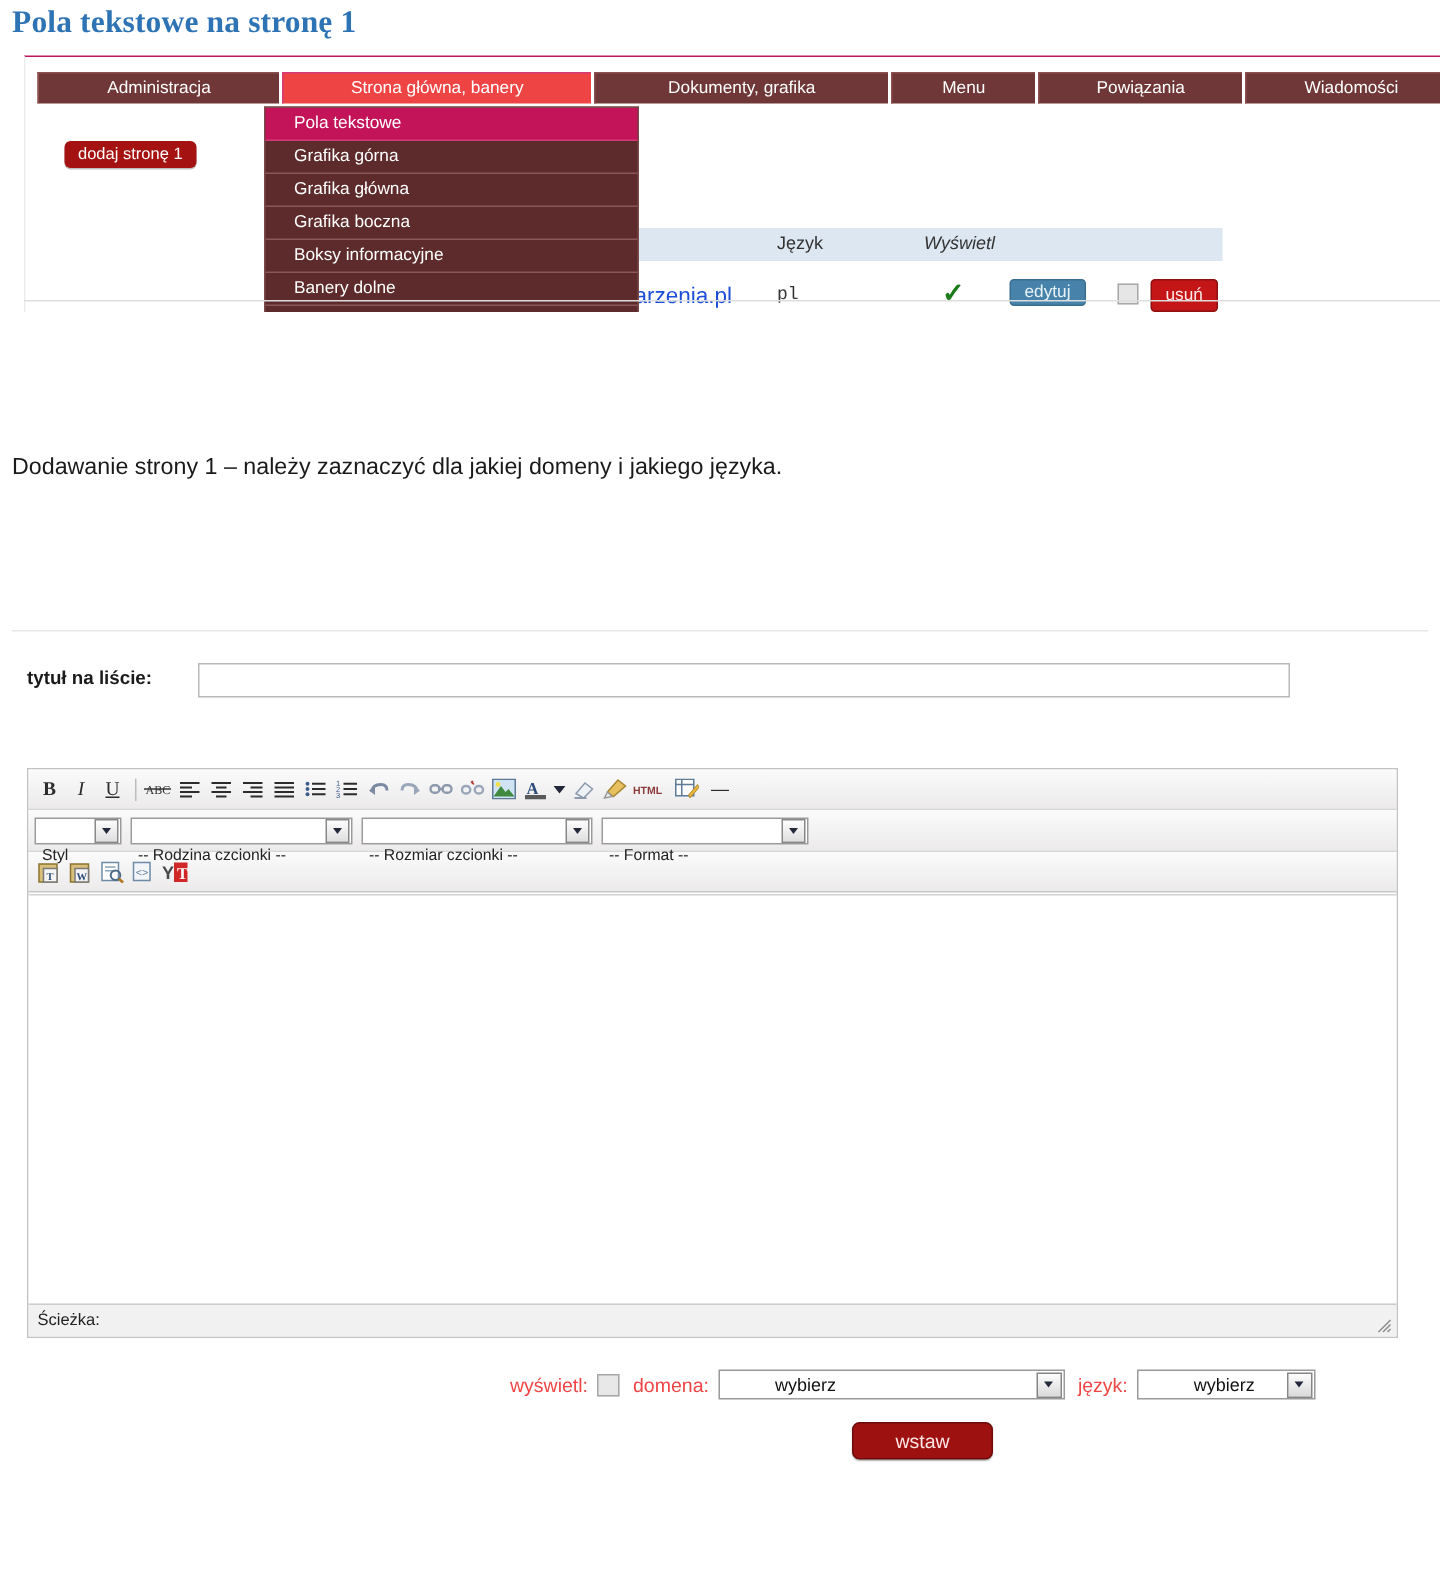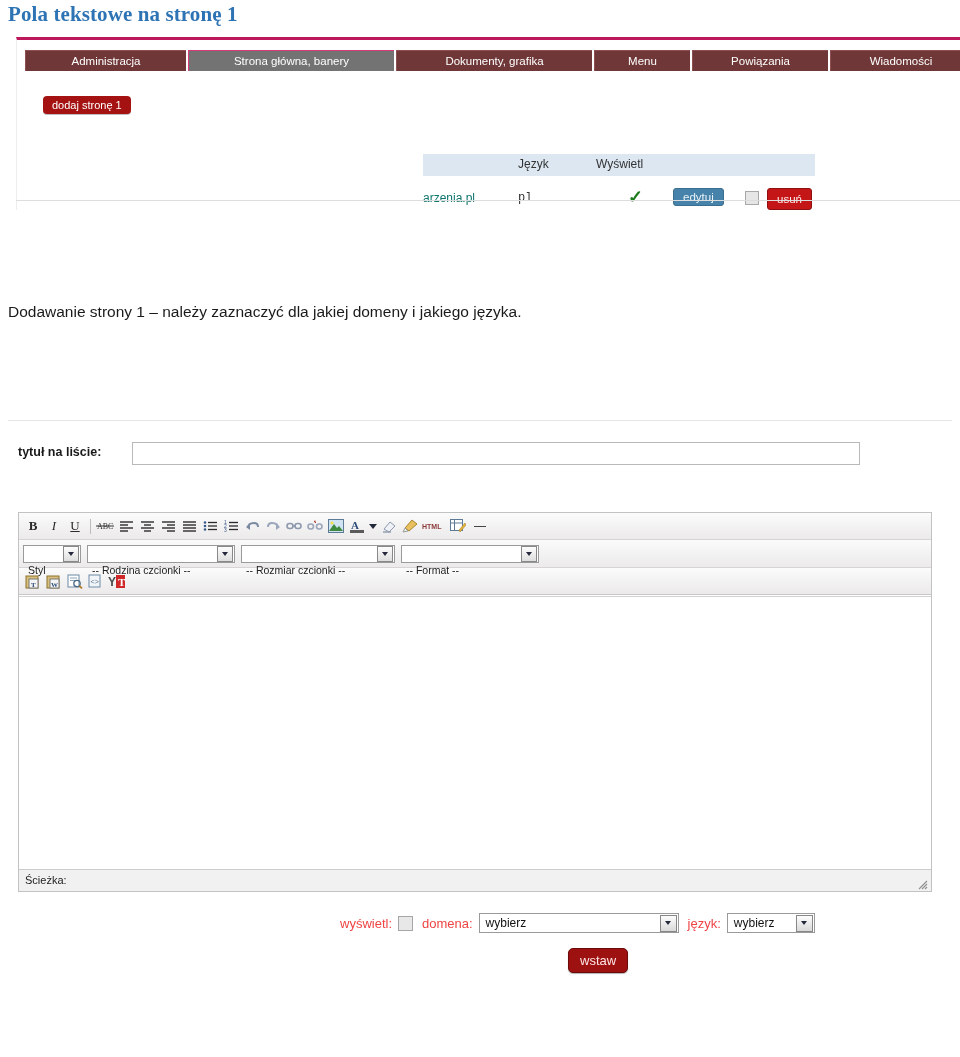--- a/index.html
+++ b/index.html
@@ -14,32 +14,32 @@
   .doc-title{
     position:absolute;left:8px;top:2px;
     font-family:"Liberation Serif",serif;
     font-size:21px;font-weight:bold;color:#2e74b5;
     letter-spacing:0.1px;white-space:nowrap;
   }
 
   
   .shot1{
     position:absolute;left:16px;top:37px;width:944px;height:170px;
-    background:#ffffff;border-top:3px solid #be185d;
+    background:#ffffff;border-top:1px solid #be185d;
     border-left:1px solid #ededed;overflow:hidden;
   }
   .navbar{position:absolute;left:8px;top:10px;height:20px;display:flex;}
   .navtab{
     height:20px;line-height:20px;
     background:#6f3737;color:#ffffff;
     font-size:11.5px;padding:0 10px;margin-right:2px;
     border-top:1px solid #8d5050;border-left:1px solid #8d5050;
     white-space:nowrap;text-align:center;
   }
-  .navtab.active{background:#737373;border-color:#d43a77;}
+  .navtab.active{background:#ef4444;border-color:#d43a77;}
 
   .addbtn{
     position:absolute;left:26px;top:56px;
     background:#a51212;color:#ffffff;font-size:11px;
     padding:3px 9px;border-radius:4px;white-space:nowrap;
     box-shadow:0 1px 0 rgba(0,0,0,.25);
   }
 
   .dropdown{
     position:absolute;left:159px;top:33px;width:248px;
@@ -51,24 +51,24 @@
   }
   .ditem.sel{background:#c3145a;border-bottom-color:#d43a77;}
 
   
   .tbl-head{
     position:absolute;left:406px;top:114px;width:392px;height:22px;
     background:#dce7f2;
   }
   .tbl-head span{position:absolute;top:3px;font-size:12px;color:#333;}
   .th-lang{left:95px;}
-  .th-show{left:173px;}
+  .th-show{left:193px;font-style:italic;}
 
   .tbl-row{position:absolute;left:406px;top:148px;width:420px;height:26px;}
-  .cell-domain{position:absolute;left:0;top:3px;font-size:12px;color:#0f766e;}
+  .cell-domain{position:absolute;left:0;top:3px;font-size:15px;color:#1d4ed8;}
   .cell-lang{position:absolute;left:95px;top:3px;font-size:12px;color:#333;font-family:Liberation Mono, monospace;}
   .cell-check{position:absolute;left:205px;top:-2px;font-size:18px;color:#1c7c1c;font-weight:bold;}
   .btn-edit{
     position:absolute;left:250px;top:0px;
     background:#4682a9;color:#e9f2f8;font-size:11.5px;
     padding:2px 9px;border-radius:3px;
     border:1px solid #3a6e90;
   }
   .row-cb{
     position:absolute;left:322px;top:3px;width:12px;height:12px;
@@ -164,38 +164,39 @@
   }
 
   .bottom-row{
     position:absolute;left:340px;top:492px;height:22px;display:flex;align-items:center;
   }
   .brlabel{font-size:13px;color:#ef4444;margin-right:6px;white-space:nowrap;}
   .br-cb{width:13px;height:13px;background:#e8e8e8;border:1px solid #a6a6a6;margin-right:9px;}
   .br-sel{
     display:flex;align-items:center;height:18px;border:1px solid #9a9a9a;background:#fff;
     margin-right:9px;
+    padding-left:31px;
   }
   .br-sel .val{font-size:12px;color:#111;padding:0 6px;line-height:18px;white-space:nowrap;}
   .br-sel.wide .val{width:168px;}
   .br-sel.narrow .val{width:56px;}
   .br-sel .arw{
     width:15px;height:15px;margin-right:1px;
     background:linear-gradient(#fdfdfd,#d9d9d9);border:1px solid #868686;
     display:flex;align-items:center;justify-content:center;
   }
   .br-sel .arw:after{
     content:"";border-left:3px solid transparent;border-right:3px solid transparent;
     border-top:4px solid #23293a;
   }
 
   .wstaw{
     position:absolute;left:568px;top:528px;
     background:#9d1111;color:#ffe6e6;font-size:13px;
-    padding:4px 11px;border-radius:5px;border:1px solid #6d0b0b;
+    padding:4px 28px;border-radius:5px;border:1px solid #6d0b0b;
     box-shadow:0 1px 1px rgba(0,0,0,.3);
   }
 </style>
 </head>
 <body>
 
 <div class="page">
 
   <div class="doc-title">Pola tekstowe na stronę 1</div>
 
@@ -220,20 +221,30 @@
       <span class="cell-domain">arzenia.pl</span>
       <span class="cell-lang">pl</span>
       <span class="cell-check">✓</span>
       <span class="btn-edit">edytuj</span>
       <span class="row-cb"></span>
       <span class="btn-del">usuń</span>
     </div>
 
     <div class="addbtn">dodaj stronę 1</div>
 
+    <div class="dropdown">
+      <div class="ditem sel">Pola tekstowe</div>
+      <div class="ditem">Grafika górna</div>
+      <div class="ditem">Grafika główna</div>
+      <div class="ditem">Grafika boczna</div>
+      <div class="ditem">Boksy informacyjne</div>
+      <div class="ditem">Banery dolne</div>
+      <div class="ditem">Banery aktualności</div>
+
+    </div>
   </div>
   <div class="shot1-rule"></div>
 
   <div class="para para-1">Dodawanie strony 1 – należy zaznaczyć dla jakiej domeny i jakiego języka.</div>
 
   <div class="shot2">
     <div class="shot2-top"></div>
 
     <div class="title-row">
       <span class="title-label">tytuł na liście:</span>

